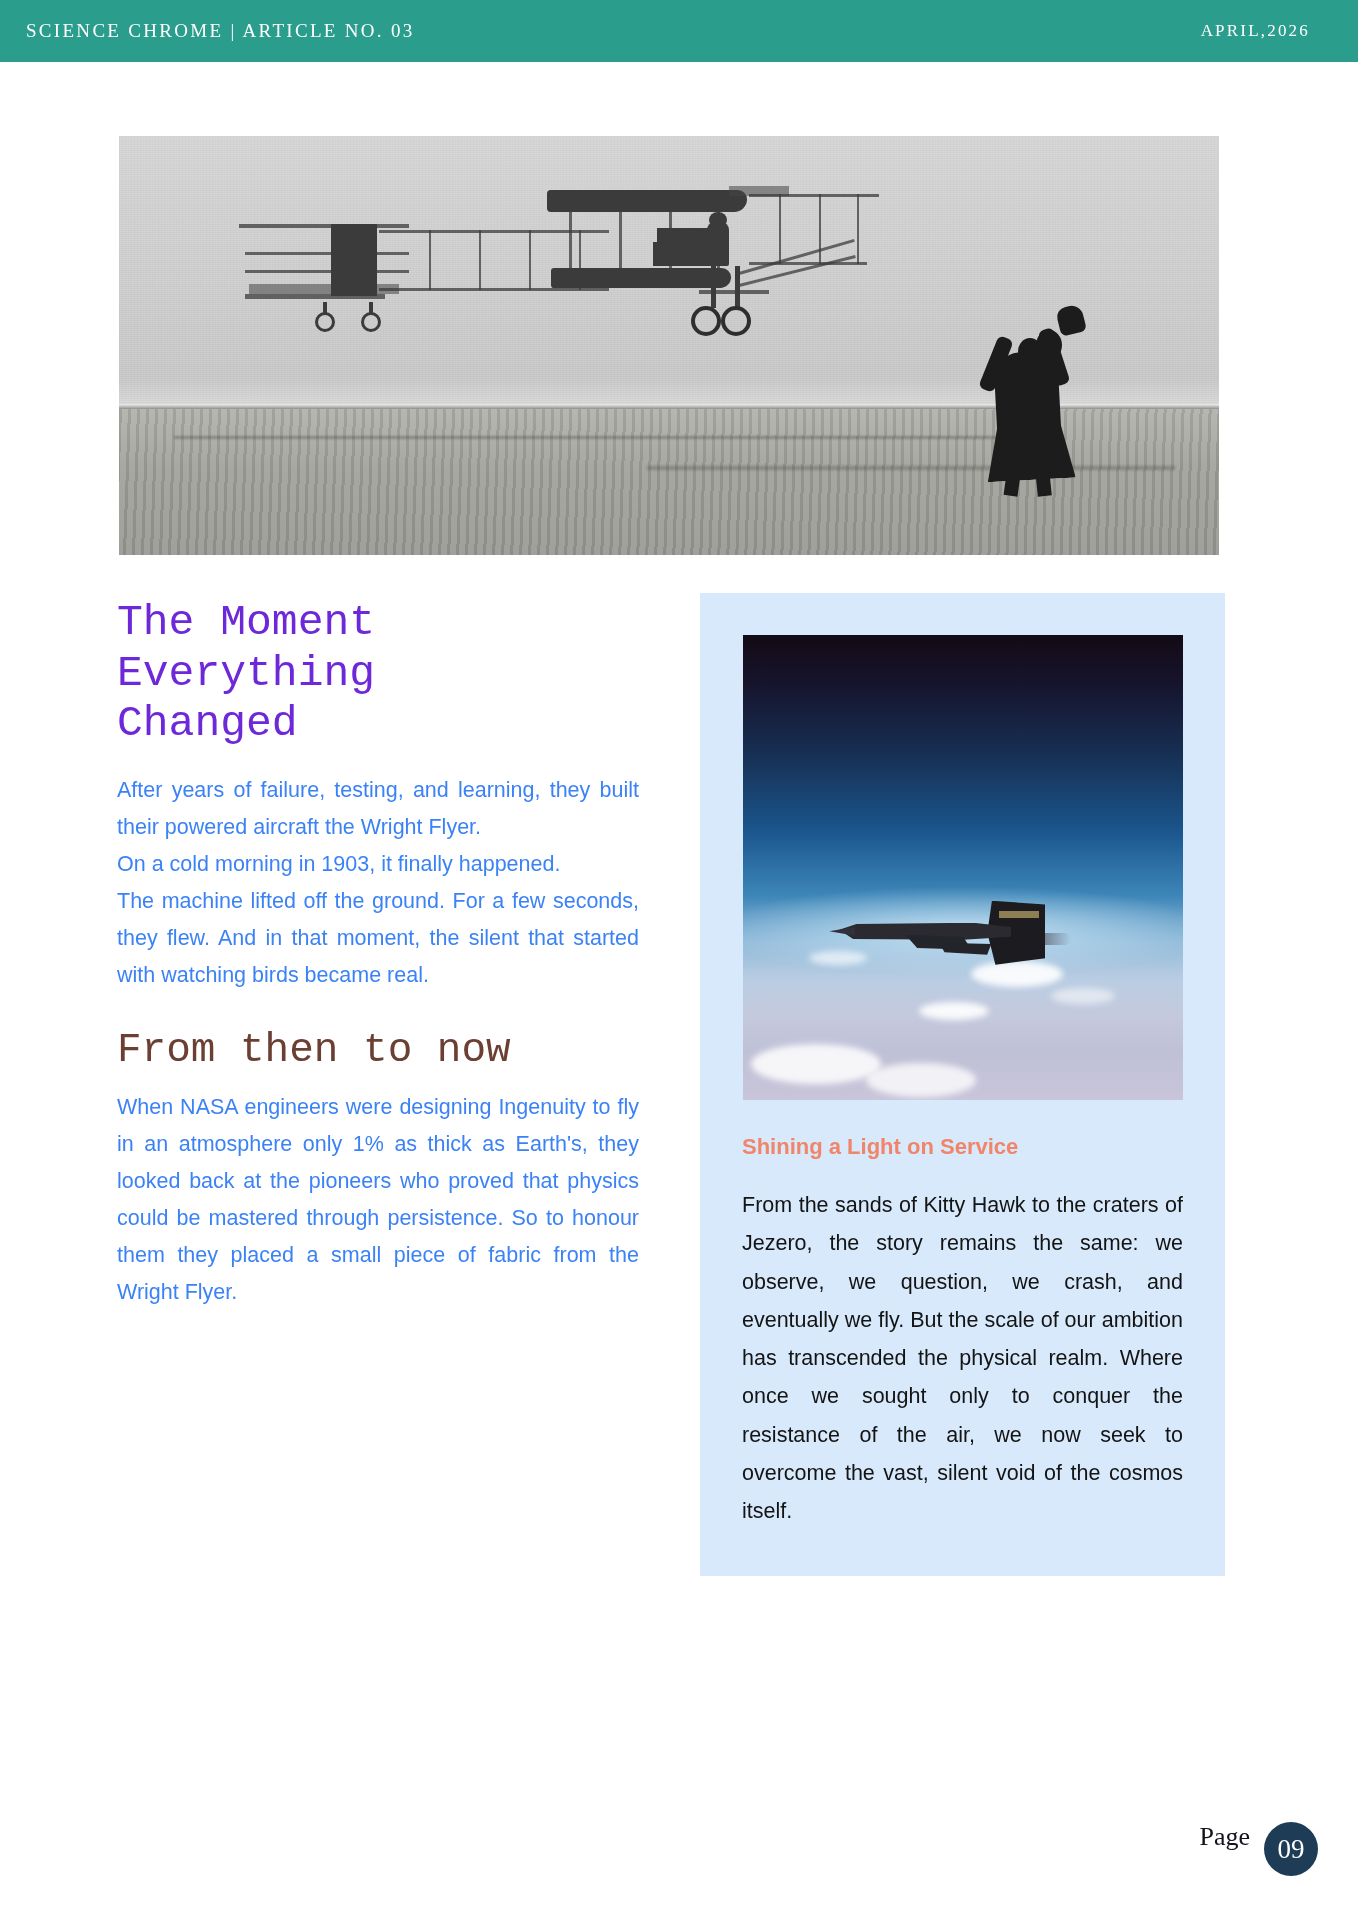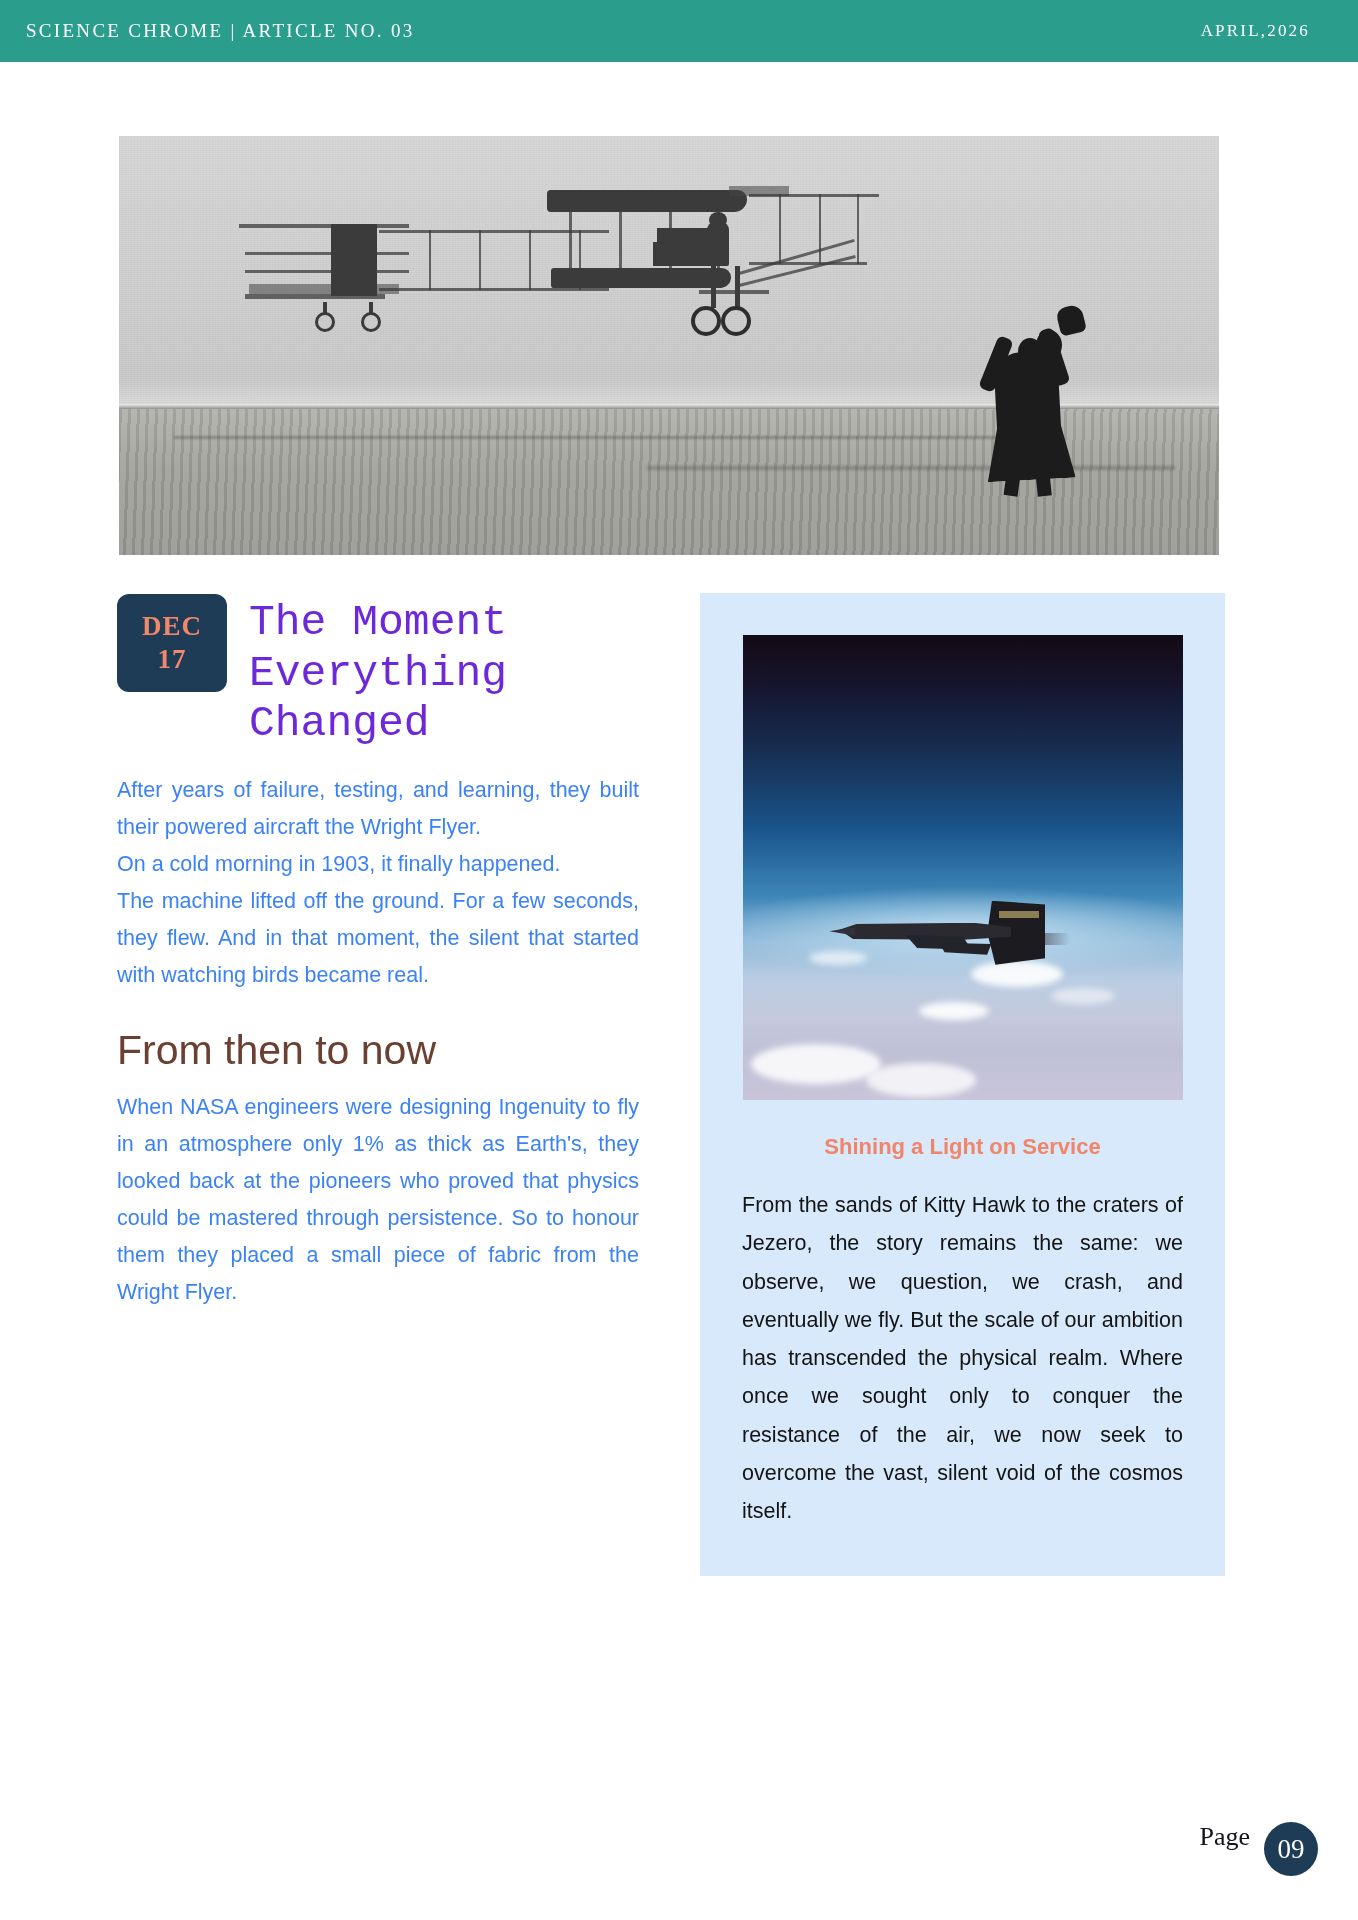--- a/index.html
+++ b/index.html
@@ -250,21 +250,21 @@
     font-family: "Liberation Sans", sans-serif;
     font-size: 21.5px;
     line-height: 1.72;
     color: #3b82f6;
     text-align: justify;
     text-justify: inter-word;
   }
   .body-text p { margin: 0; }
 
   .section-head {
-    font-family: Liberation Sans, sans-serif;
+    font-family: Liberation Mono, monospace;
     font-size: 41px;
     color: #6b3f31;
     font-weight: 400;
     margin: 34px 0 16px 0;
     line-height: 1.1;
   }
 
   
   .col-right {
     position: absolute;
@@ -362,21 +362,21 @@
   }
   .x15-plume {
     position: absolute;
     left: 196px; top: 28px;
     width: 36px; height: 12px;
     background: linear-gradient(90deg, rgba(60,60,68,.7), rgba(150,160,180,0));
     border-radius: 6px;
   }
 
   .side-caption {
-    text-align: center;
+    text-align: left;
     font-family: "Liberation Sans", sans-serif;
     font-size: 22px;
     font-weight: 700;
     color: #f08569;
     margin: 34px 0 26px 0;
   }
   .side-body {
     font-family: "Liberation Sans", sans-serif;
     font-size: 21.5px;
     line-height: 1.78;
@@ -487,24 +487,20 @@
     <div class="person-arm-r"></div>
     <div class="person-hat"></div>
     <div class="person-legs"></div>
     <div class="person-legs2"></div>
   </div>
 </div>
 
 <div class="col-left">
 
   <div class="title-row">
-    <div class="date-badge">
-      <div class="date-month">DEC</div>
-      <div class="date-day">17</div>
-    </div>
     <h1 class="article-title">The Moment Everything Changed</h1>
   </div>
 
   <div class="body-text">
     <p>After years of failure, testing, and learning, they built their powered aircraft the Wright Flyer.</p>
     <p>On a cold morning in 1903, it finally happened.</p>
     <p>The machine lifted off the ground. For a few seconds, they flew. And in that moment, the silent that started with watching birds became real.</p>
   </div>
 
   <h2 class="section-head">From then to now</h2>

